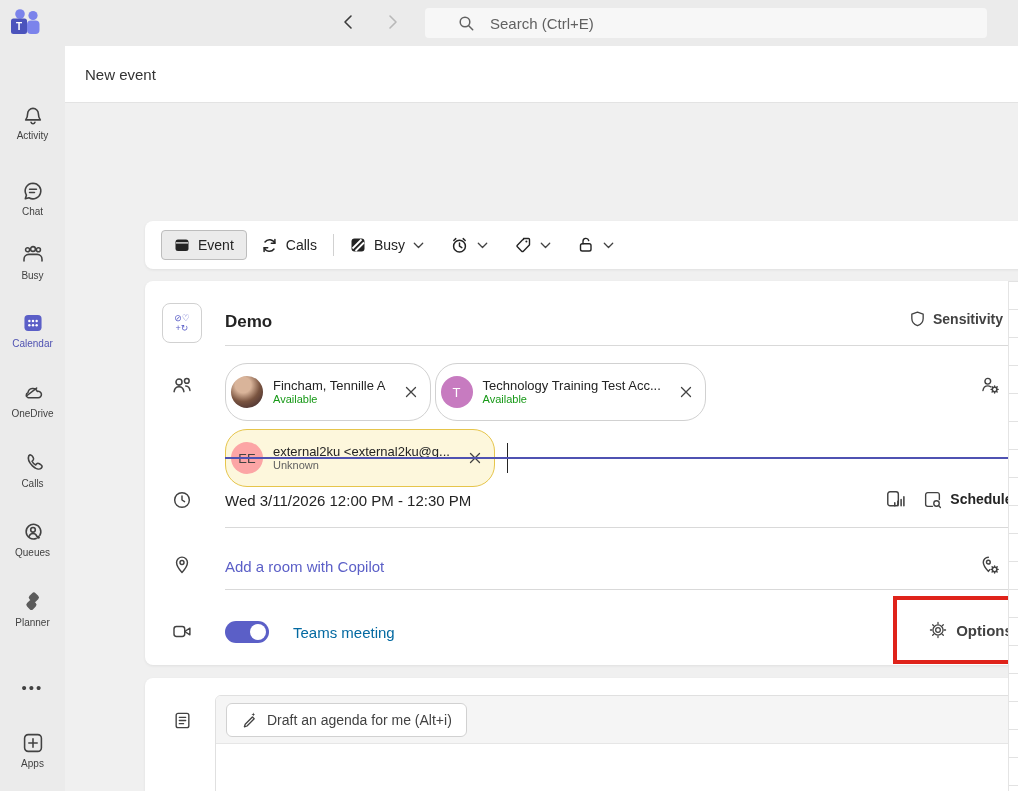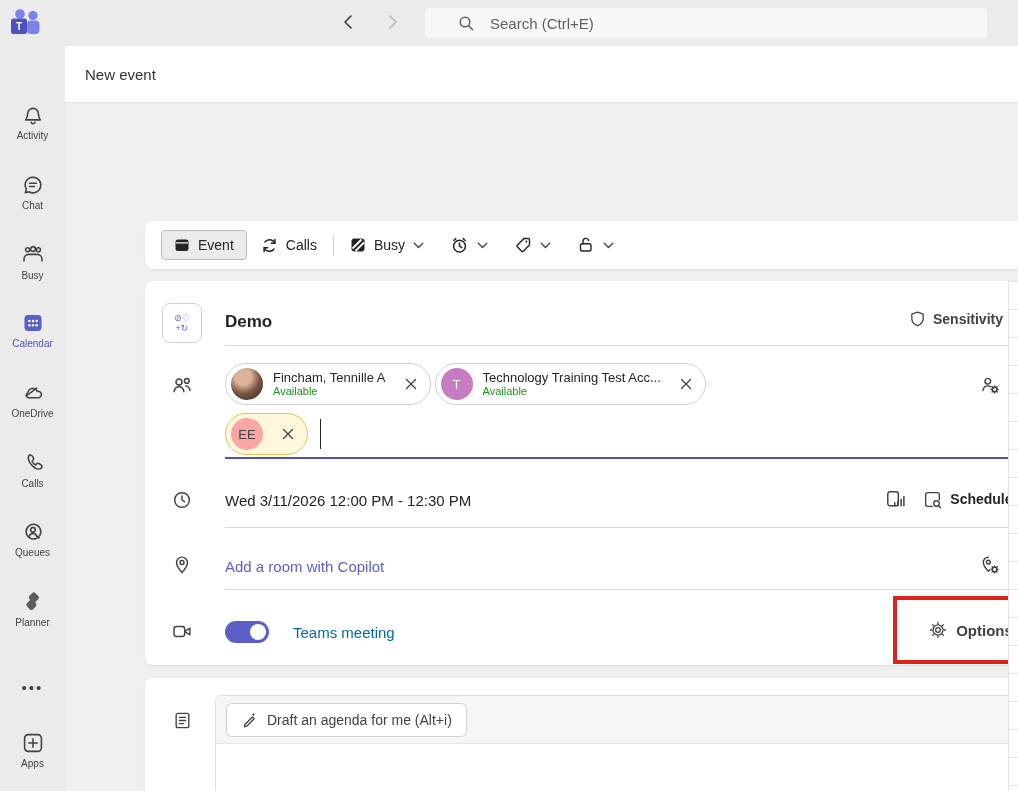--- a/index.html
+++ b/index.html
@@ -51,21 +51,21 @@
   .gutter-ic { position:absolute; left:27px; }
   .cat-box { position:absolute; left:17px; top:22px; width:40px; height:40px; border:1px solid #d1d1d1;
              border-radius:8px; color:#5b5fc7; font-size:9px; line-height:9px; display:flex;
              flex-direction:column; align-items:center; justify-content:center; gap:1px; }
   .form-title { position:absolute; left:80px; top:31px; font-size:17px; font-weight:600; color:#242424; }
   .sens { position:absolute; right:34px; top:29px; display:flex; align-items:center; gap:7px;
           font-size:14px; font-weight:600; color:#424242; cursor:pointer; }
 
   .pills { position:absolute; left:80px; top:82px; display:flex; flex-direction:column; gap:8px; }
   .pill-row { display:flex; align-items:center; gap:4px; }
-  .pill { display:flex; align-items:center; gap:10px; height:42px; padding:0 12px 0 5px;
+  .pill { display:flex; align-items:center; gap:10px; height:58px; padding:0 12px 0 5px;
           border:1px solid #d1d1d1; border-radius:22px; background:#fff; cursor:pointer; }
   .pill.external { background:#fdf7dc; border:1.5px solid #e6c54b; }
   .avatar { width:32px; height:32px; border-radius:50%; display:flex; align-items:center;
             justify-content:center; font-size:13px; color:#fff; flex:0 0 32px; }
   .avatar.photo { background:radial-gradient(circle at 38% 28%, #d9b49a 0 26%, #7a5440 55%, #33222b 100%); }
   .avatar.t  { background:#c77bc0; }
   .avatar.ee { background:#fca5a5; color:#424242; }
   .pill .nm { font-size:13px; color:#242424; line-height:15px; white-space:nowrap; }
   .pill .st { font-size:11px; line-height:13px; }
   .st.green { color:#179917; }
@@ -146,21 +146,21 @@
   <div class="side-item" style="top:56px">
     <span class="ic">
       <svg width="22" height="22" viewBox="0 0 18 18" fill="none" stroke="#424242" stroke-width="1.3" stroke-linecap="round" stroke-linejoin="round">
         <path d="M3 13h12c-1-1.2-1.6-2-1.6-5A4.4 4.4 0 009 3.6 4.4 4.4 0 004.6 8c0 3-.6 3.8-1.6 5z"></path>
           <path d="M7.4 15a1.7 1.7 0 003.2 0"></path>
       </svg>
     </span>
     <div class="lbl">Activity</div>
   </div>
 
-  <div class="side-item" style="top:126px">
+  <div class="side-item" style="top:132px">
     <span class="ic">
       <svg width="22" height="22" viewBox="0 0 18 18" fill="none" stroke="#424242" stroke-width="1.3" stroke-linecap="round" stroke-linejoin="round">
         <path d="M9 2.6a6.4 6.4 0 00-5.4 9.8L2.7 15.3l3-.8A6.4 6.4 0 109 2.6z"></path>
           <path d="M6.2 7.6h5.6M6.2 10.2h4"></path>
       </svg>
     </span>
     <div class="lbl">Chat</div>
   </div>
 
   <div class="side-item" style="top:196px">
@@ -371,20 +371,24 @@
           <span class="pill-x">
             <svg width="14" height="14" viewBox="0 0 14 14" stroke="#424242" stroke-width="1.3" stroke-linecap="round">
                 <path d="M2.5 2.5l9 9M11.5 2.5l-9 9"></path>
               </svg>
           </span>
         </div>
       </div>
       <div class="pill-row">
         <div class="pill external">
           <span class="avatar ee">EE</span>
+          <span>
+            <div class="nm">external2ku &lt;external2ku@g...</div>
+            <div class="st gray">Unknown</div>
+          </span>
           <span class="pill-x">
             <svg width="14" height="14" viewBox="0 0 14 14" stroke="#424242" stroke-width="1.3" stroke-linecap="round">
                 <path d="M2.5 2.5l9 9M11.5 2.5l-9 9"></path>
               </svg>
           </span>
         </div>
         <span class="caret"></span>
       </div>
     </div>
     <div class="ppl-opts">

